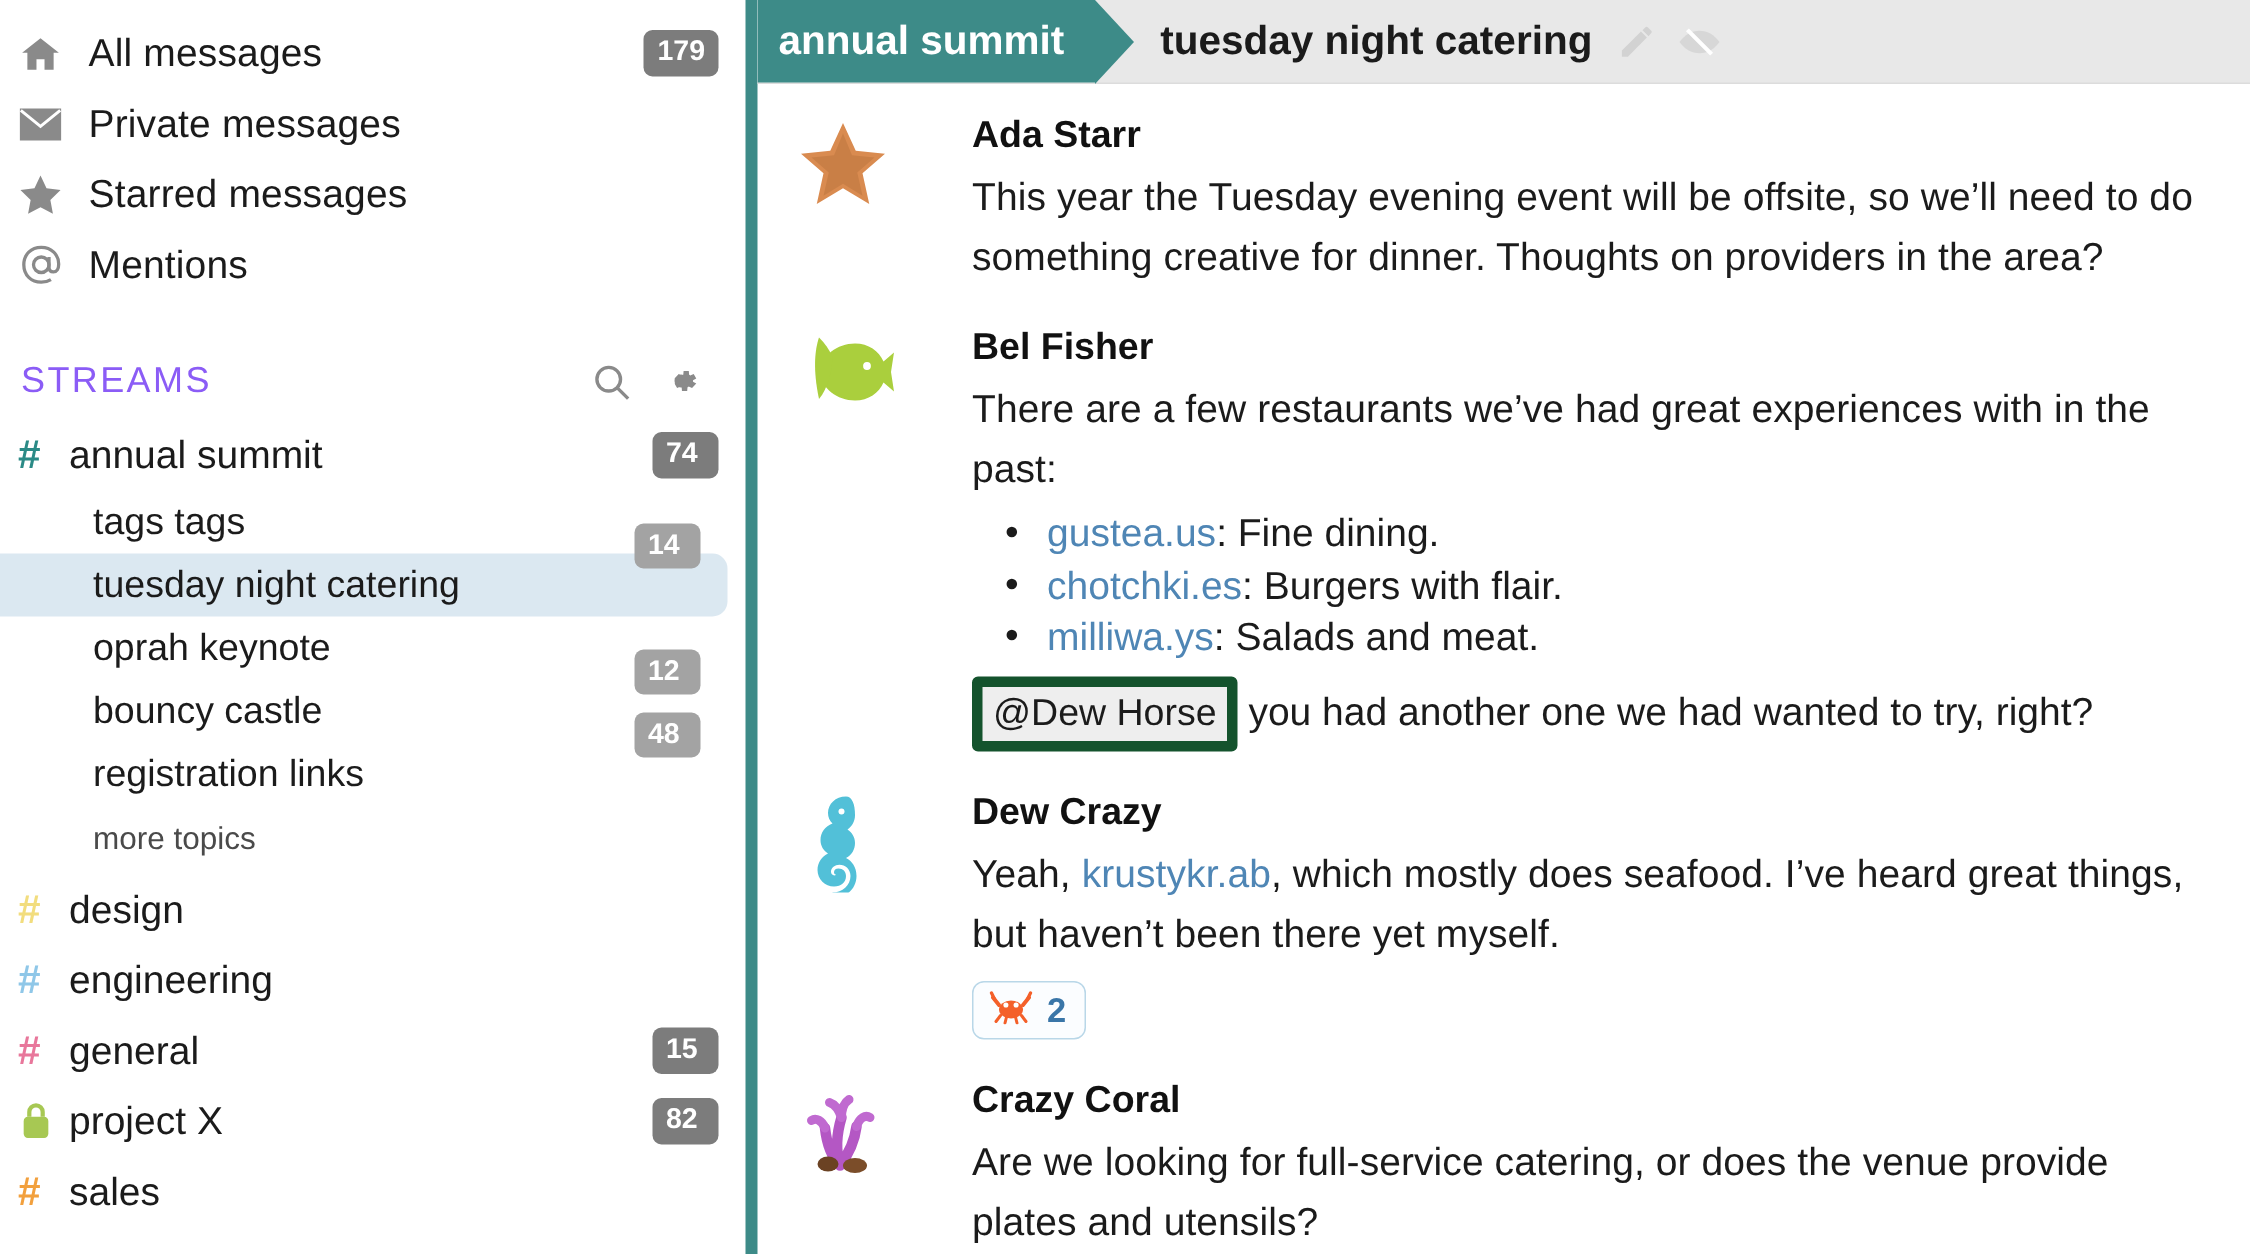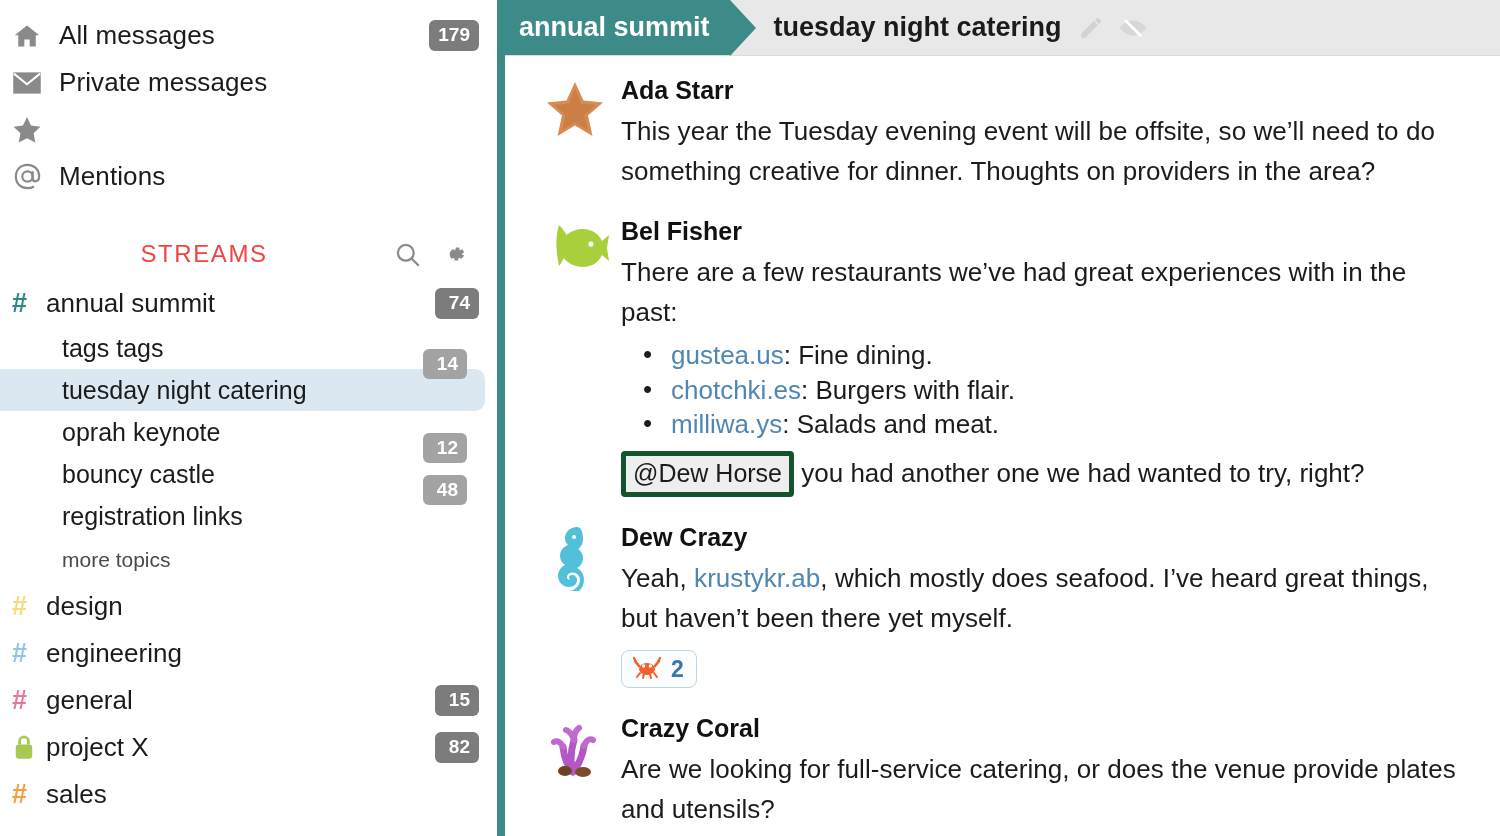--- a/index.html
+++ b/index.html
@@ -33,35 +33,35 @@
   .nav-icon svg { display: block; }
   .nav-label {
     font-size: 26px; color: #1b1b1b; letter-spacing: 0.1px;
     white-space: nowrap; flex: 1 1 auto; padding-left: 9px;
   }
   .badge {
     background: #7c7c7c; color: #ffffff;
     font-size: 19px; font-weight: 600;
     border-radius: 6px;
     padding: 2px 9px 3px 9px;
-    min-width: 44px; text-align: right;
+    min-width: 44px; text-align: left;
     line-height: 1.35;
     flex: 0 0 auto;
   }
   .badge.light { background: #a3a3a3; margin-top: 32px; }
 
   
   .streams-header {
     display: flex; align-items: center;
     height: 52px; margin-top: 28px;
     padding-left: 14px; padding-right: 30px;
   }
   .streams-title {
-    font-size: 24px; color: #ef4444;
-    letter-spacing: 1.6px; flex: 1 1 auto; text-align: center;
+    font-size: 24px; color: #8b5cf6;
+    letter-spacing: 1.6px; flex: 1 1 auto;
   }
   .streams-tools { display: flex; align-items: center; gap: 20px; color: #8a8a8a; }
   .streams-tools span { display: flex; cursor: pointer; }
 
   
   .stream-row {
     display: flex; align-items: center;
     height: 47px; padding-left: 12px; padding-right: 18px;
     cursor: pointer;
   }
@@ -132,21 +132,22 @@
   .topic-bar-icons {
     display: flex; align-items: center; gap: 14px;
     padding-left: 16px; color: #d2d2d2;
   }
   .topic-bar-icons span { display: flex; cursor: pointer; }
 
   
   .messages { padding: 16px 0 0 0; }
   .msg {
     display: flex;
-    padding: 2px 30px 0 24px;
+    padding: 2px 30px 0 11px;
+    gap: 40px;
   }
   .avatar {
     width: 92px; flex: 0 0 92px;
     display: flex; align-items: flex-start; justify-content: center;
     padding-top: 4px;
   }
   .msg-body { flex: 1 1 auto; padding-top: 2px; min-width: 0; }
   .sender {
     font-size: 25px; font-weight: 700; color: #111111;
     margin-bottom: 6px; cursor: pointer;
@@ -163,21 +164,21 @@
     font-size: 26px; color: #1b1b1b; line-height: 1.33;
     padding-left: 50px; position: relative;
   }
   .bullets li::before {
     content: "•"; position: absolute; left: 22px; top: -1px;
     font-size: 26px; color: #1b1b1b;
   }
   .mention {
     display: inline-block;
     background: #eeeeee;
-    border: 5px solid #14532d;
+    border: 7px solid #14532d;
     border-radius: 4px;
     padding: 1px 7px 3px 7px;
     font-size: 25px;
     color: #1b1b1b;
     line-height: 1.3;
     cursor: pointer;
   }
   .mention-line { margin-top: 9px; font-size: 26px; color: #1b1b1b; }
   .reaction {
     display: inline-flex; align-items: center; gap: 9px;
@@ -217,20 +218,21 @@
       </span>
       <span class="nav-label">Private messages</span>
     </div>
 
     <div class="nav-row">
       <span class="nav-icon">
         <svg width="30" height="28" viewBox="0 0 24 23" fill="#8a8a8a">
             <path d="M12 .8l3.3 7 7.7 1-5.6 5.4 1.4 7.6L12 18.2 5.2 21.8l1.4-7.6L1 8.8l7.7-1z"></path>
           </svg>
       </span>
+      <span class="nav-label">Starred messages</span>
     </div>
 
     <div class="nav-row">
       <span class="nav-icon">
         <svg width="31" height="31" viewBox="0 0 24 24" fill="none" stroke="#8a8a8a" stroke-width="1.7">
             <circle cx="12" cy="12" r="4"></circle>
             <path d="M16 8v5.3c0 1.6 1 2.4 2.3 2.4 1.7 0 2.7-1.6 2.7-4 0-5-3.8-8.7-9-8.7S3 6.6 3 12s3.8 9 9 9c2 0 3.7-.5 5-1.3"></path>
           </svg>
       </span>
       <span class="nav-label">Mentions</span>

